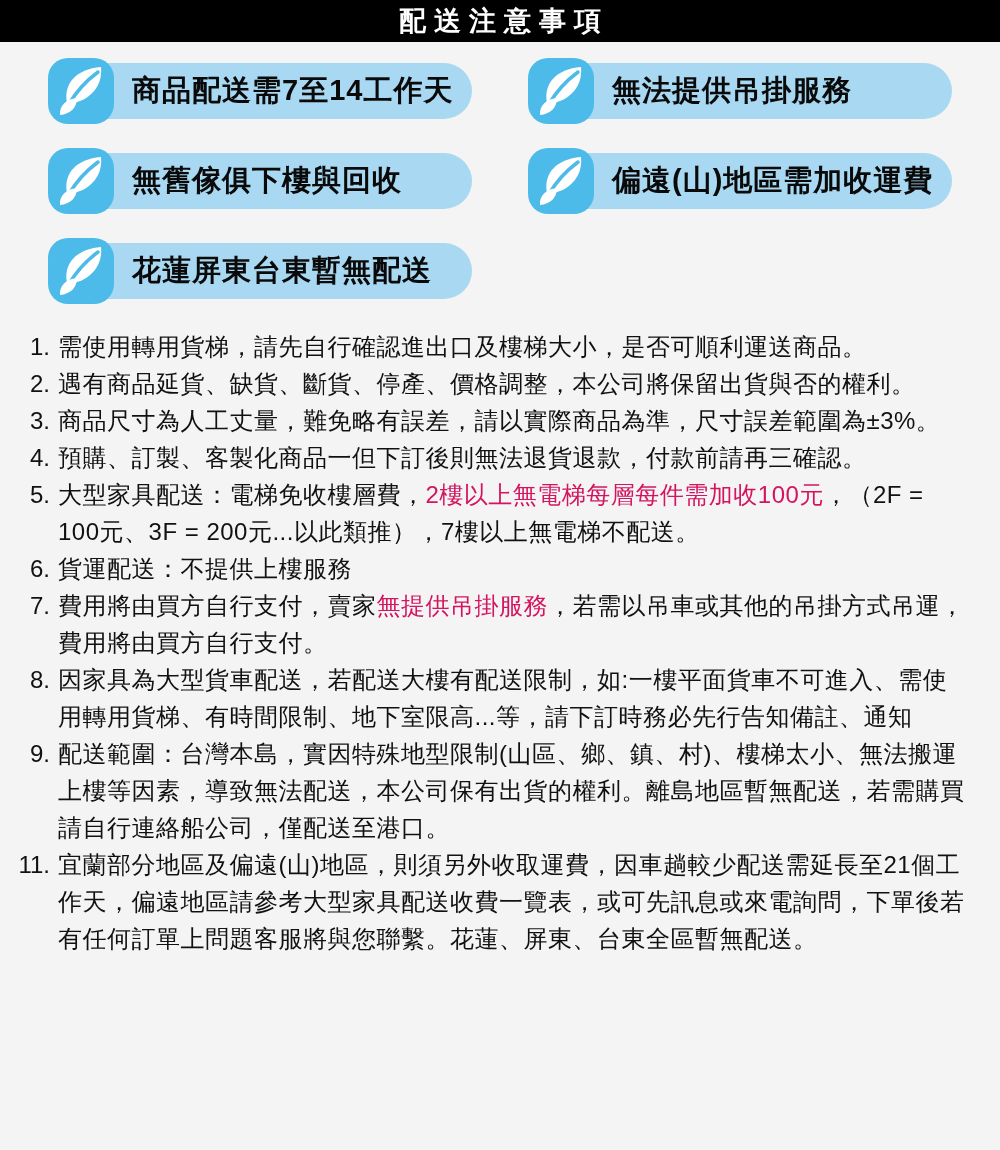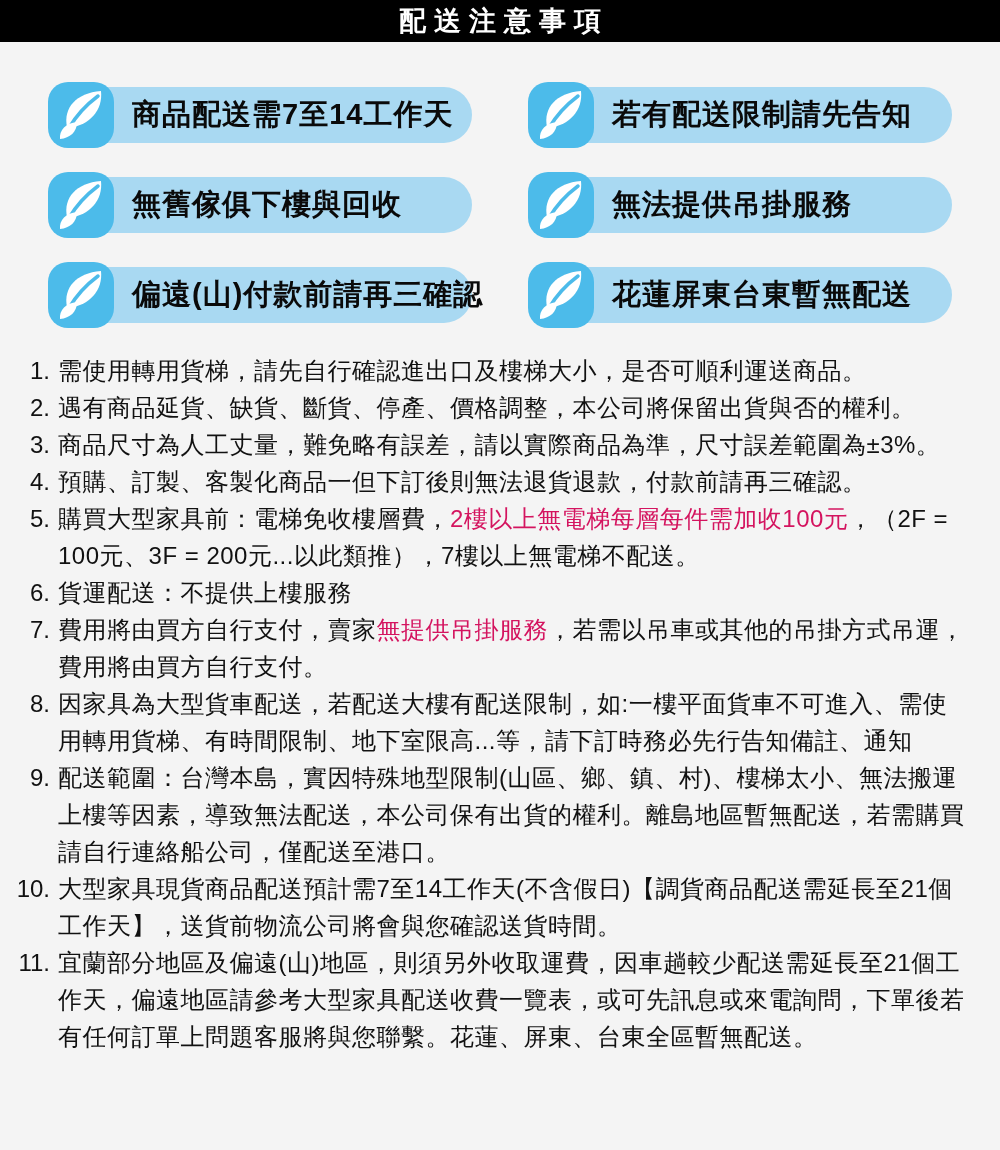--- a/index.html
+++ b/index.html
@@ -38,21 +38,21 @@
     letter-spacing:8px;
     padding-left:8px; 
     white-space:nowrap;
   }
   
   .badges-grid{
     display:grid;
     grid-template-columns:1fr 1fr;
     column-gap:56px;
     row-gap:24px;
-    padding:40px 48px 0 48px;
+    padding:16px 48px 0 48px;
   }
   .badge{
     position:relative;
     height:66px;
   }
   .badge-pill{
     position:absolute;
     left:12px; right:0; top:5px; bottom:5px;
     background:var(--pill-blue);
     border-radius:28px;
@@ -129,21 +129,21 @@
     </div>
     <div class="badge">
       <span class="badge-pill"></span>
       <span class="badge-icon">
           <svg viewBox="0 0 66 66" width="66" height="66" aria-hidden="true">
             <path d="M19 45 C15 26 28 11 53 9 C55 28 42 43 21 46 Z" fill="#ffffff"></path>
             <path class="leaf-slit" d="M21 46 C28 34 38 23 50 14" stroke-width="3.5" fill="none" stroke-linecap="round"></path>
             <path d="M12 57 C11 48 18 41 29 40 C29 50 22 56 12 57 Z" fill="#ffffff"></path>
           </svg>
         </span>
-      <span class="badge-label">若有配送限制請先告知</span>
+      <span class="badge-label">無法提供吊掛服務</span>
     </div>
     <div class="badge">
       <span class="badge-pill"></span>
       <span class="badge-icon">
           <svg viewBox="0 0 66 66" width="66" height="66" aria-hidden="true">
             <path d="M19 45 C15 26 28 11 53 9 C55 28 42 43 21 46 Z" fill="#ffffff"></path>
             <path class="leaf-slit" d="M21 46 C28 34 38 23 50 14" stroke-width="3.5" fill="none" stroke-linecap="round"></path>
             <path d="M12 57 C11 48 18 41 29 40 C29 50 22 56 12 57 Z" fill="#ffffff"></path>
           </svg>
         </span>
@@ -151,32 +151,21 @@
     </div>
     <div class="badge">
       <span class="badge-pill"></span>
       <span class="badge-icon">
           <svg viewBox="0 0 66 66" width="66" height="66" aria-hidden="true">
             <path d="M19 45 C15 26 28 11 53 9 C55 28 42 43 21 46 Z" fill="#ffffff"></path>
             <path class="leaf-slit" d="M21 46 C28 34 38 23 50 14" stroke-width="3.5" fill="none" stroke-linecap="round"></path>
             <path d="M12 57 C11 48 18 41 29 40 C29 50 22 56 12 57 Z" fill="#ffffff"></path>
           </svg>
         </span>
-      <span class="badge-label">無法提供吊掛服務</span>
-    </div>
-    <div class="badge">
-      <span class="badge-pill"></span>
-      <span class="badge-icon">
-          <svg viewBox="0 0 66 66" width="66" height="66" aria-hidden="true">
-            <path d="M19 45 C15 26 28 11 53 9 C55 28 42 43 21 46 Z" fill="#ffffff"></path>
-            <path class="leaf-slit" d="M21 46 C28 34 38 23 50 14" stroke-width="3.5" fill="none" stroke-linecap="round"></path>
-            <path d="M12 57 C11 48 18 41 29 40 C29 50 22 56 12 57 Z" fill="#ffffff"></path>
-          </svg>
-        </span>
-      <span class="badge-label">偏遠(山)付款前請再三確認</span>
+      <span class="badge-label">偏遠(山)地區需加收運費</span>
     </div>
     <div class="badge">
       <span class="badge-pill"></span>
       <span class="badge-icon">
           <svg viewBox="0 0 66 66" width="66" height="66" aria-hidden="true">
             <path d="M19 45 C15 26 28 11 53 9 C55 28 42 43 21 46 Z" fill="#ffffff"></path>
             <path class="leaf-slit" d="M21 46 C28 34 38 23 50 14" stroke-width="3.5" fill="none" stroke-linecap="round"></path>
             <path d="M12 57 C11 48 18 41 29 40 C29 50 22 56 12 57 Z" fill="#ffffff"></path>
           </svg>
         </span>
@@ -196,41 +185,37 @@
       <div class="note-row">
         <span class="note-num">3.</span>
         <div class="note-text"><span>商品尺寸為人工丈量，難免略有誤差，請以實際商品為準，尺寸誤差範圍為±3%。</span></div>
       </div>
       <div class="note-row">
         <span class="note-num">4.</span>
         <div class="note-text"><span>預購、訂製、客製化商品一但下訂後則無法退貨退款，付款前請再三確認。</span></div>
       </div>
       <div class="note-row">
         <span class="note-num">5.</span>
-        <div class="note-text"><span>購買大型家具前：電梯免收樓層費，</span><span class="seg-red">2樓以上無電梯每層每件需加收100元</span><span>，（2F = 100元、3F = 200元...以此類推），7樓以上無電梯不配送。</span></div>
+        <div class="note-text"><span>大型家具配送：電梯免收樓層費，</span><span class="seg-red">2樓以上無電梯每層每件需加收100元</span><span>，（2F = 100元、3F = 200元...以此類推），7樓以上無電梯不配送。</span></div>
       </div>
       <div class="note-row">
         <span class="note-num">6.</span>
         <div class="note-text"><span>貨運配送：不提供上樓服務</span></div>
       </div>
       <div class="note-row">
         <span class="note-num">7.</span>
         <div class="note-text"><span>費用將由買方自行支付，賣家</span><span class="seg-red">無提供吊掛服務</span><span>，若需以吊車或其他的吊掛方式吊運，費用將由買方自行支付。</span></div>
       </div>
       <div class="note-row">
         <span class="note-num">8.</span>
         <div class="note-text"><span>因家具為大型貨車配送，若配送大樓有配送限制，如:一樓平面貨車不可進入、需使用轉用貨梯、有時間限制、地下室限高...等，請下訂時務必先行告知備註、通知</span></div>
       </div>
       <div class="note-row">
         <span class="note-num">9.</span>
         <div class="note-text"><span>配送範圍：台灣本島，實因特殊地型限制(山區、鄉、鎮、村)、樓梯太小、無法搬運上樓等因素，導致無法配送，本公司保有出貨的權利。離島地區暫無配送，若需購買請自行連絡船公司，僅配送至港口。</span></div>
       </div>
       <div class="note-row">
-        <span class="note-num">10.</span>
-        <div class="note-text"><span>大型家具現貨商品配送預計需7至14工作天(不含假日)【調貨商品配送需延長至21個工作天】，送貨前物流公司將會與您確認送貨時間。</span></div>
-      </div>
-      <div class="note-row">
         <span class="note-num">11.</span>
         <div class="note-text"><span>宜蘭部分地區及偏遠(山)地區，則須另外收取運費，因車趟較少配送需延長至21個工作天，偏遠地區請參考大型家具配送收費一覽表，或可先訊息或來電詢問，下單後若有任何訂單上問題客服將與您聯繫。花蓮、屏東、台東全區暫無配送。</span></div>
       </div>
     </div>
 
 </div>
 
 </body></html>

